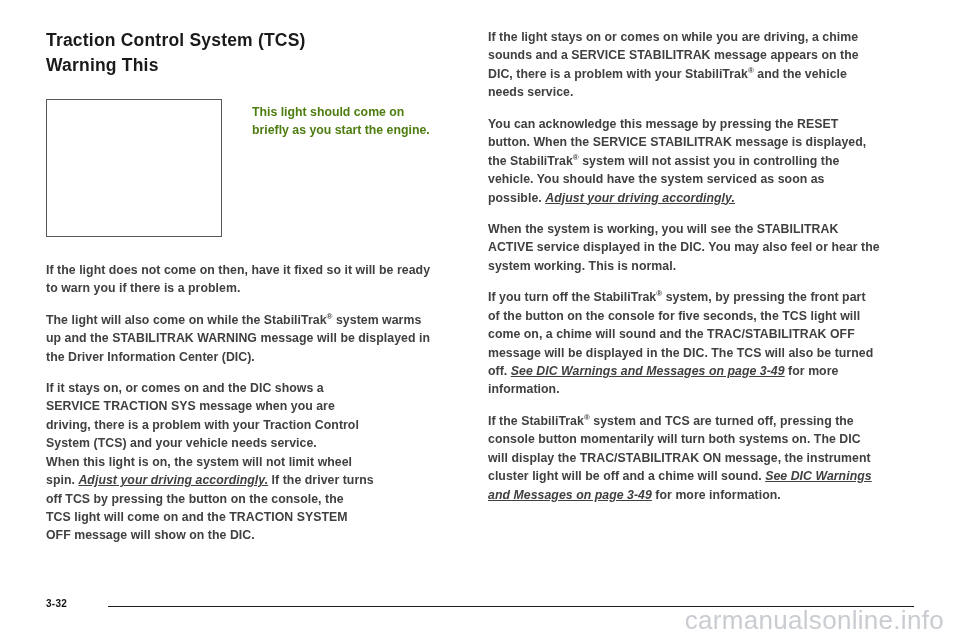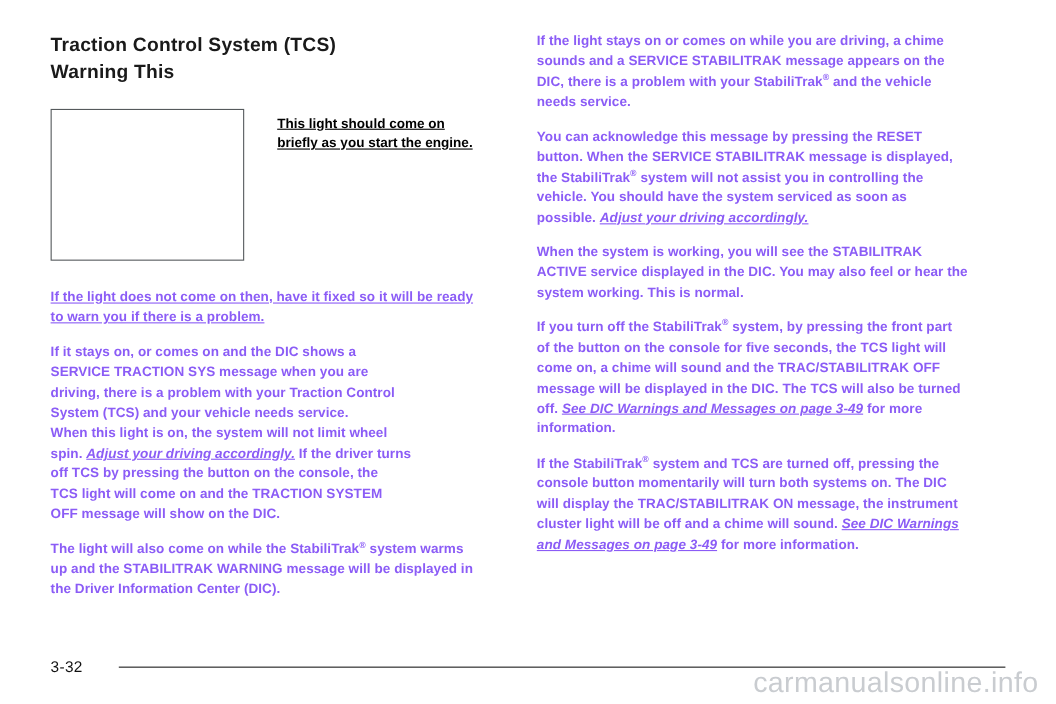--- a/index.html
+++ b/index.html
@@ -43,21 +43,21 @@
     margin: 0;
     line-height: 1.45;
     letter-spacing: 0.2px;
   }
   h1.title .light-word {
     font-weight: bold;
   }
   p {
     font-size: 12.3px;
     font-weight: bold;
-    color: #8b5cf6;
+    color: #404040;
     line-height: 1.5;
     margin: 0 0 13px 0;
     letter-spacing: 0.05px;
   }
   .ital {
     font-style: italic;
     text-decoration: underline;
   }
   sup {
     font-size: 8px;
@@ -79,42 +79,40 @@
     box-sizing: border-box;
     background: #ffffff;
   }
   .symbol-caption {
     position: absolute;
     left: 206px;
     top: 4px;
     width: 186px;
     font-size: 12.3px;
     font-weight: bold;
-    color: #000000;
+    color: #4d7c0f;
     line-height: 1.5;
-    text-decoration: underline;
   }
   .after-symbol {
     margin-top: 14px;
-    text-decoration: underline;
   }
   .footer-rule {
     position: absolute;
     left: 108px;
     top: 606px;
     width: 806px;
     height: 1px;
     background: #1c1c1c;
   }
   .page-number {
     position: absolute;
     left: 46px;
     top: 598px;
-    font-size: 14px;
-    font-weight: normal;
+    font-size: 10px;
+    font-weight: bold;
     color: #111;
     letter-spacing: 0.3px;
   }
   .watermark {
     position: absolute;
     right: 16px;
     bottom: 4px;
     font-size: 26px;
     color: #c9ccd0;
     font-family: "Liberation Sans", sans-serif;
@@ -133,38 +131,38 @@
         <span>Traction Control System (TCS)</span><br>
         <span class="light-word">Warning This</span>
       </h1>
 
       <div class="symbol-row">
         <div class="symbol-box"></div>
         <div class="symbol-caption">This light should come on briefly as you start the engine.</div>
       </div>
 
       <p class="after-symbol">If the light does not come on then, have it fixed so it will be ready to warn you if there is a problem.</p>
+
+      <p>
+        The light will also come on while the StabiliTrak<sup>®</sup> system
+        warms up and the STABILITRAK WARNING message
+        will be displayed in the Driver Information Center (DIC).
+      </p>
 
       <p>
         If it stays on, or comes on and the DIC shows a<br>
         SERVICE TRACTION SYS message when you are<br>
         driving, there is a problem with your Traction Control<br>
         System (TCS) and your vehicle needs service.<br>
         When this light is on, the system will not limit wheel<br>
         spin. <span class="ital">Adjust your driving accordingly.</span> If the driver turns<br>
         off TCS by pressing the button on the console, the<br>
         TCS light will come on and the TRACTION SYSTEM<br>
         OFF message will show on the DIC.
       </p>
-
-      <p>
-        The light will also come on while the StabiliTrak<sup>®</sup> system
-        warms up and the STABILITRAK WARNING message
-        will be displayed in the Driver Information Center (DIC).
-      </p>
     </div>
 
     <div class="col col-right">
       <p>
         If the light stays on or comes on while you are driving,
         a chime sounds and a SERVICE STABILITRAK
         message appears on the DIC, there is a problem with
         your StabiliTrak<sup>®</sup> and the vehicle needs service.
       </p>
 

